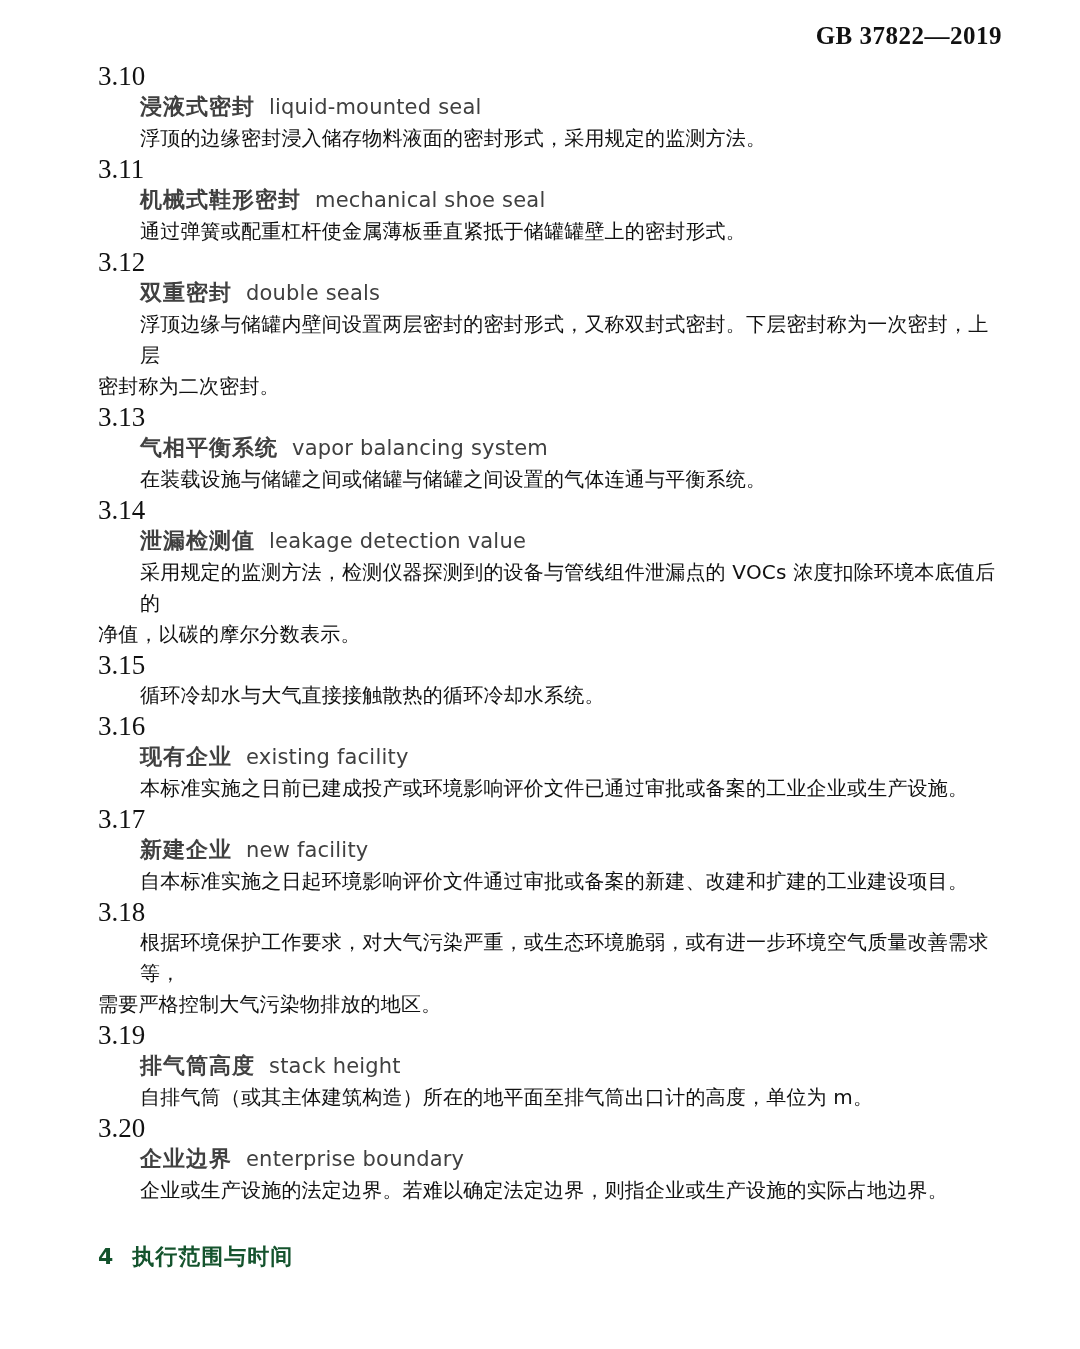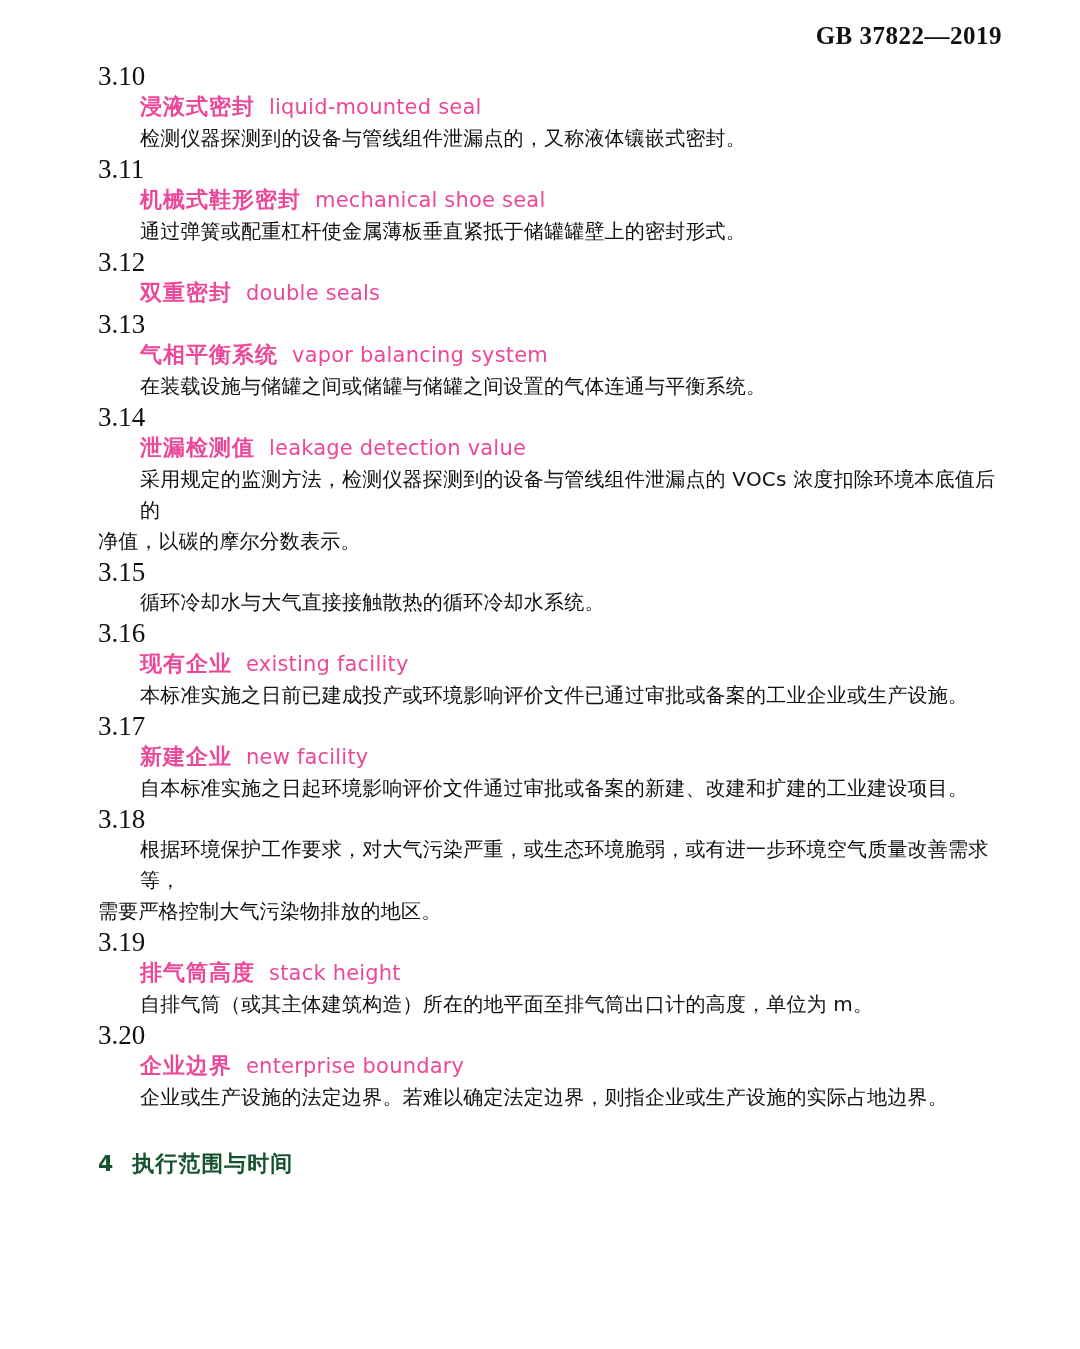--- a/index.html
+++ b/index.html
@@ -46,21 +46,21 @@
     font-size: 27px;
     line-height: 29px;
     color: #111;
     margin: 0;
   }
   .term {
     margin: 0;
     padding-left: 42px;
     font-size: 23px;
     line-height: 32px;
-    color: #ec4899;
+    color: #404040;
   }
   .term .cn {
     font-family: "DejaVu Sans", "Liberation Sans", sans-serif;
     font-weight: bold;
     font-size: 22px;
     letter-spacing: 1px;
   }
   .term .en {
     font-family: "DejaVu Sans", "Liberation Sans", sans-serif;
     font-size: 21px;
@@ -102,39 +102,43 @@
   <div class="header">GB 37822—2019</div>
 
   <div class="content">
 
     <div class="entry">
       <p class="num">3.10</p>
       <p class="term">
         <span class="cn">浸液式密封</span><span class="en">liquid-mounted seal</span>
       </p>
       <div class="desc-wrap">
-        <p>检测仪器探测到的设备与管线组件泄漏点的，又称液体镶嵌式密封。</p>
+        <p>浮顶的边缘密封浸入储存物料液面的密封形式，采用规定的监测方法。</p>
       </div>
     </div>
 
     <div class="entry">
       <p class="num">3.11</p>
       <p class="term">
         <span class="cn">机械式鞋形密封</span><span class="en">mechanical shoe seal</span>
       </p>
       <div class="desc-wrap">
         <p>通过弹簧或配重杠杆使金属薄板垂直紧抵于储罐罐壁上的密封形式。</p>
       </div>
     </div>
 
     <div class="entry">
       <p class="num">3.12</p>
       <p class="term">
         <span class="cn">双重密封</span><span class="en">double seals</span>
       </p>
+      <div class="desc-wrap">
+        <p>浮顶边缘与储罐内壁间设置两层密封的密封形式，又称双封式密封。下层密封称为一次密封，上层</p>
+        <p class="cont">密封称为二次密封。</p>
+      </div>
     </div>
 
     <div class="entry">
       <p class="num">3.13</p>
       <p class="term">
         <span class="cn">气相平衡系统</span><span class="en">vapor balancing system</span>
       </p>
       <div class="desc-wrap">
         <p>在装载设施与储罐之间或储罐与储罐之间设置的气体连通与平衡系统。</p>
       </div>

